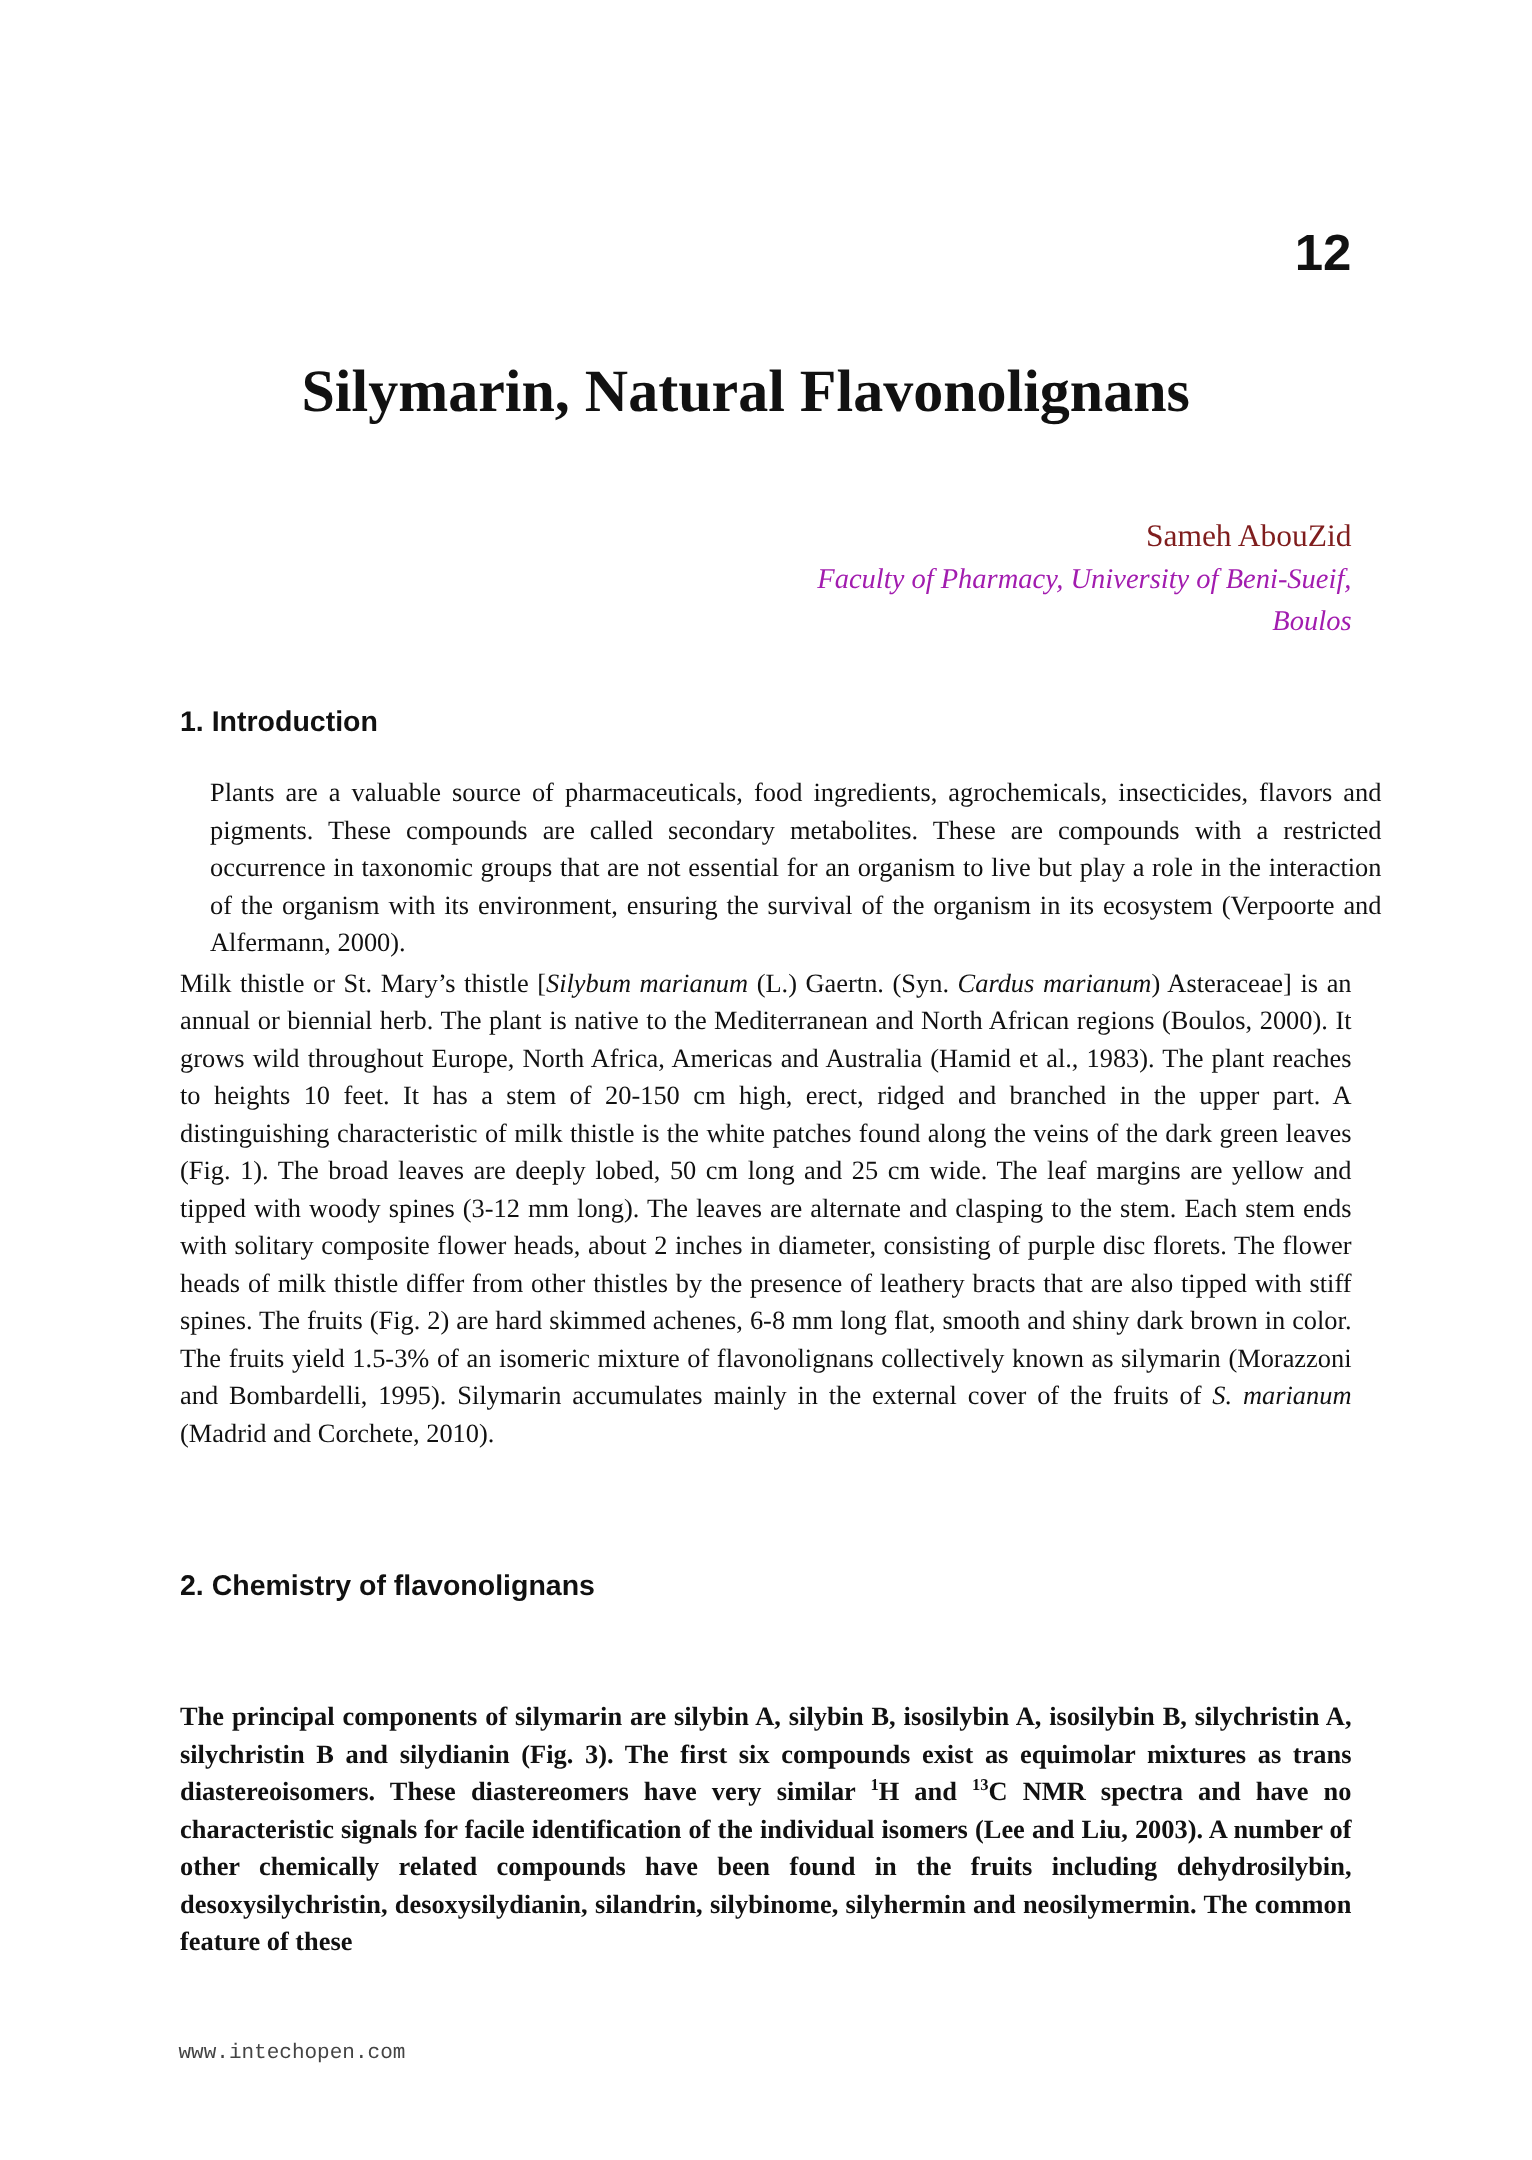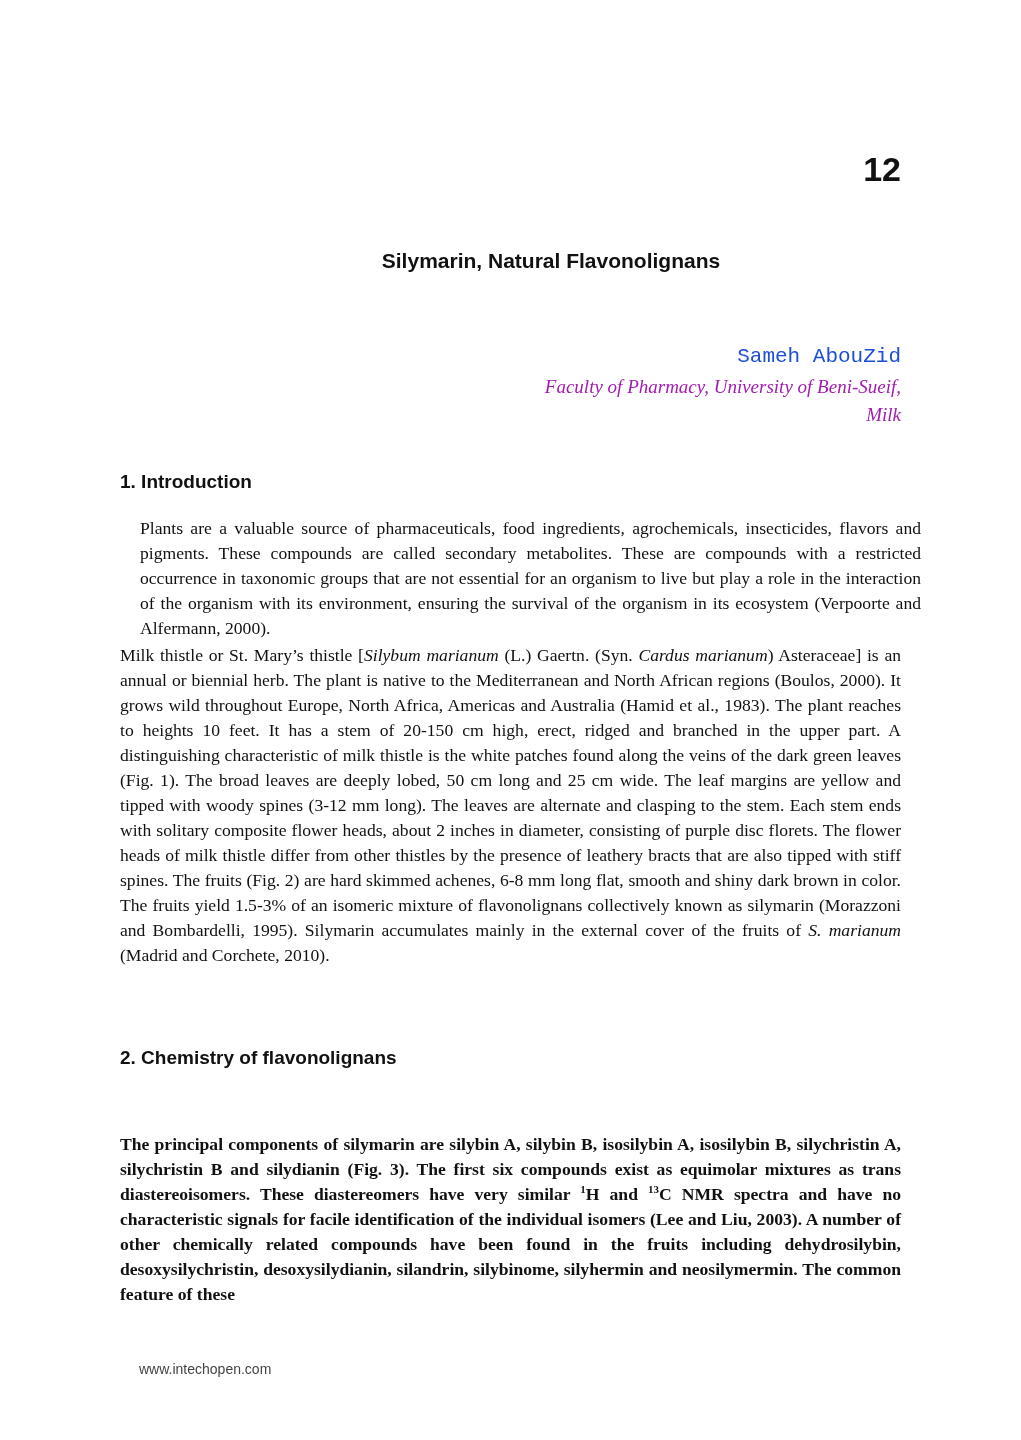--- a/index.html
+++ b/index.html
@@ -5,27 +5,27 @@
     html, body { margin: 0; padding: 0; background: #ffffff; }
     body { width: 1021px; height: 1440px; position: relative; overflow: hidden; color: #111; }
     .page { position: absolute; left: 0; top: 0; width: 1021px; height: 1440px; }
     .chapter-number {
       position: absolute; right: 120px; top: 150px;
       font-family: "Liberation Sans", sans-serif; font-weight: bold; font-size: 34px;
       color: #111; text-align: right; margin-left: 23px;
     }
     .title {
       position: absolute; right: 120px; top: 242px; width: 700px;
-      font-family: Liberation Sans, sans-serif; font-weight: bold; font-size: 21px;
-      line-height: 38px; text-align: center; color: #111;
+      font-family: Liberation Serif, serif; font-weight: bold; font-size: 40px;
+      line-height: 38px; text-align: left; color: #111;
     }
     .title span { display: block; }
     .author {
       position: absolute; right: 120px; top: 345px;
-      font-family: Liberation Mono, monospace; font-size: 21px; color: #1d4ed8; text-align: left;
+      font-family: Liberation Serif, serif; font-size: 21px; color: #7f1d1d; text-align: left;
     }
     .affiliation {
       position: absolute; right: 120px; top: 373px; width: 600px;
       font-family: "Liberation Serif", serif; font-style: italic; font-size: 19px;
       line-height: 28px; text-align: right; color: #a21caf;
     }
     .affiliation span { display: block; }
     .heading {
       position: absolute; left: 120px;
       font-family: "Liberation Sans", sans-serif; font-weight: bold; font-size: 19px; color: #111;
@@ -35,40 +35,40 @@
     .para {
       position: absolute; left: 120px; width: 781px;
       font-family: "Liberation Serif", serif; font-size: 17.6px; line-height: 25px;
       text-align: justify; color: #111; margin: 0;
     }
     .para-1 { top: 516px; margin-left: 20px; }
     .para-2 { top: 643px; }
     .para-3 { top: 1132px; font-weight: bold; }
     .para sup { font-size: 11px; line-height: 0; }
     .footer-url {
-      position: absolute; left: 139px; top: 1361px;
-      font-family: Liberation Sans, sans-serif; font-size: 14px; color: #444;
+      position: absolute; left: 119px; top: 1361px;
+      font-family: Liberation Mono, monospace; font-size: 14px; color: #444;
     }
   </style>
 </head>
 <body>
 
 <div class="page">
 
   <div class="chapter-number">12</div>
 
   <div class="title">
     <span>Silymarin, Natural Flavonolignans</span>
   </div>
 
   <div class="author">Sameh AbouZid</div>
 
   <div class="affiliation">
     <span>Faculty of Pharmacy, University of Beni-Sueif,</span>
-    <span>Milk</span>
+    <span>Boulos</span>
   </div>
 
   <div class="heading heading-1">1. Introduction</div>
 
   <p class="para para-1">Plants are a valuable source of pharmaceuticals, food ingredients, agrochemicals, insecticides, flavors and pigments. These compounds are called secondary metabolites. These are compounds with a restricted occurrence in taxonomic groups that are not essential for an organism to live but play a role in the interaction of the organism with its environment, ensuring the survival of the organism in its ecosystem (Verpoorte and Alfermann, 2000).</p>
 
   <p class="para para-2"><span>Milk thistle or St. Mary’s thistle [</span><i>Silybum marianum</i><span> (L.) Gaertn. (Syn. </span><i>Cardus marianum</i><span>) Asteraceae] is an annual or biennial herb. The plant is native to the Mediterranean and North African regions (Boulos, 2000). It grows wild throughout Europe, North Africa, Americas and Australia (Hamid et al., 1983). The plant reaches to heights 10 feet. It has a stem of 20-150 cm high, erect, ridged and branched in the upper part. A distinguishing characteristic of milk thistle is the white patches found along the veins of the dark green leaves (Fig. 1). The broad leaves are deeply lobed, 50 cm long and 25 cm wide. The leaf margins are yellow and tipped with woody spines (3-12 mm long). The leaves are alternate and clasping to the stem. Each stem ends with solitary composite flower heads, about 2 inches in diameter, consisting of purple disc florets. The flower heads of milk thistle differ from other thistles by the presence of leathery bracts that are also tipped with stiff spines. The fruits (Fig. 2) are hard skimmed achenes, 6-8 mm long flat, smooth and shiny dark brown in color. The fruits yield 1.5-3% of an isomeric mixture of flavonolignans collectively known as silymarin (Morazzoni and Bombardelli, 1995). Silymarin accumulates mainly in the external cover of the fruits of </span><i>S. marianum</i><span> (Madrid and Corchete, 2010).</span></p>
 
   <div class="heading heading-2">2. Chemistry of flavonolignans</div>
 

